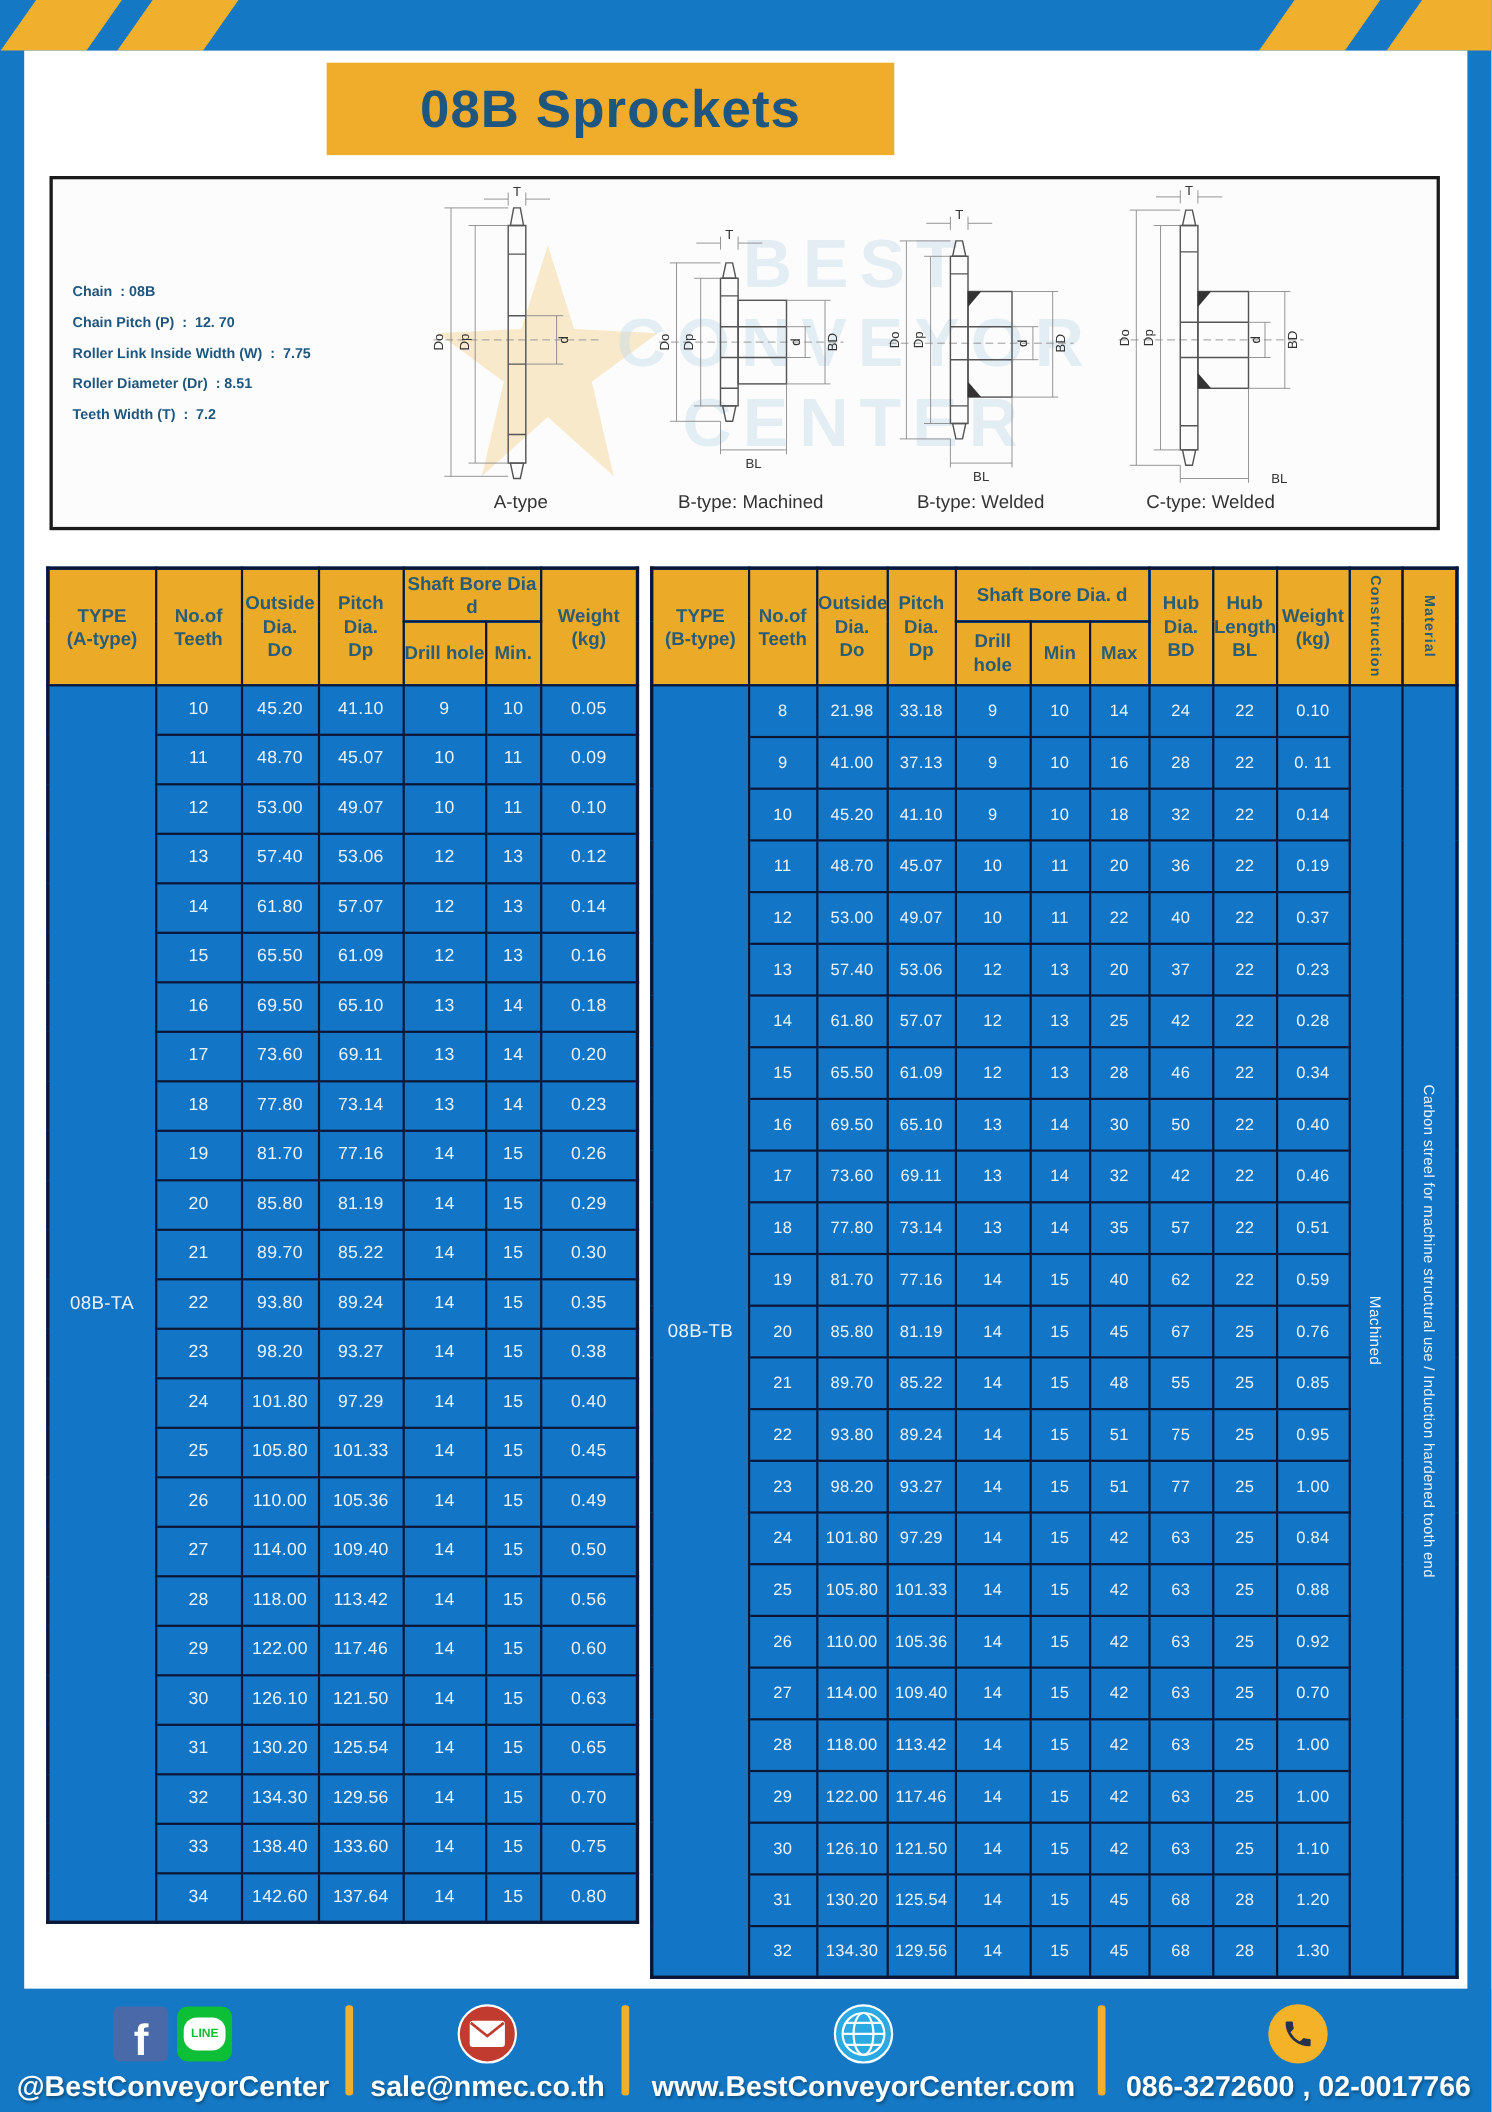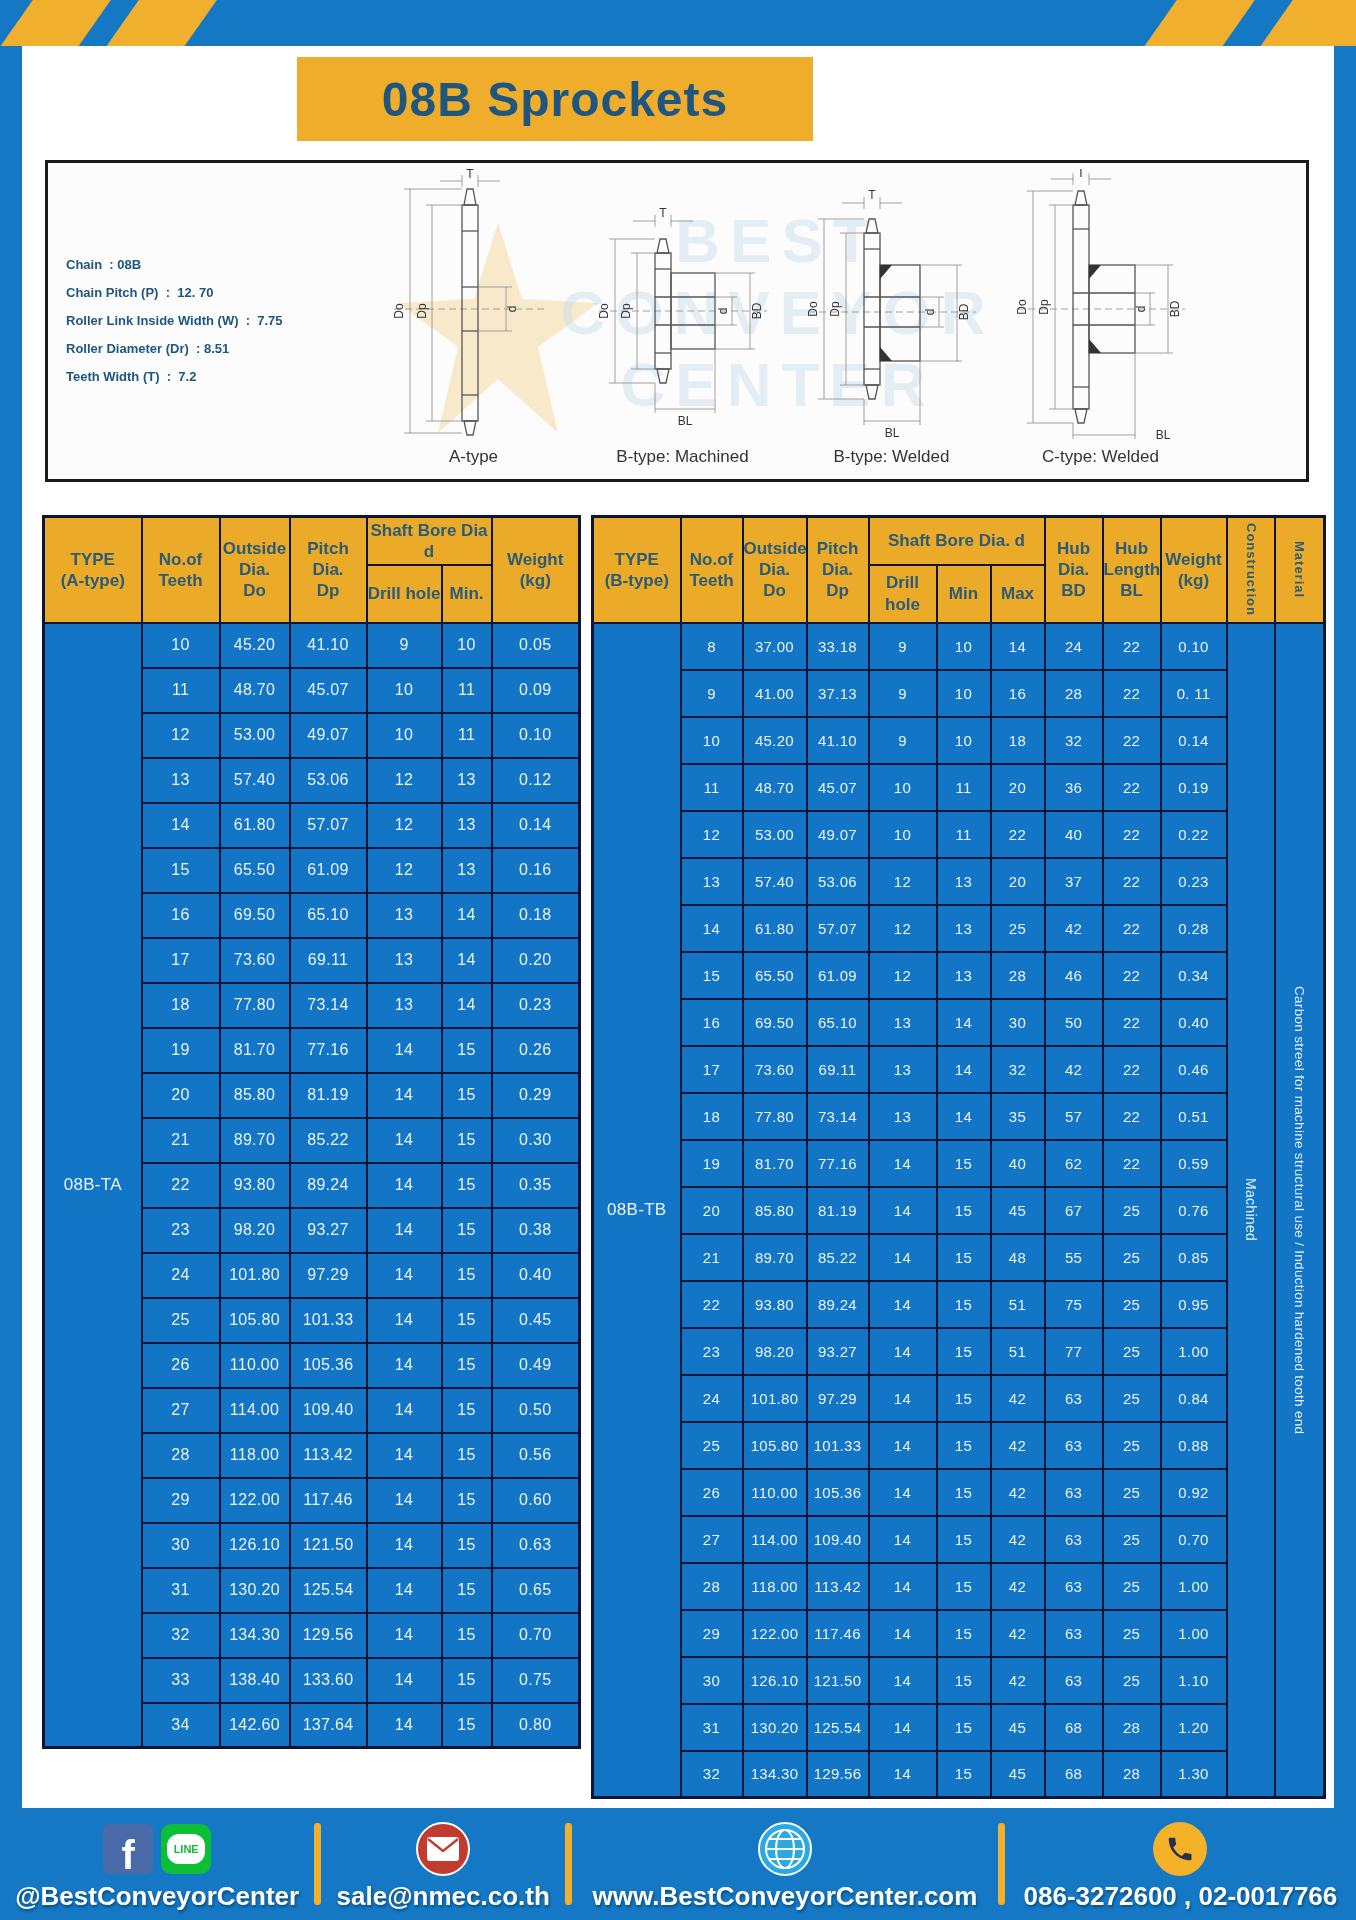--- a/index.html
+++ b/index.html
@@ -549,21 +549,21 @@
             <tr>
               <th>Drill hole</th>
               <th>Min</th>
               <th>Max</th>
             </tr>
           </thead>
           <tbody>
             <tr>
               <td rowspan="25" class="type-cell">08B-TB</td>
               <td>8</td>
-              <td>37.00</td>
+              <td>21.98</td>
               <td>33.18</td>
               <td>9</td>
               <td>10</td>
               <td>14</td>
               <td>24</td>
               <td>22</td>
               <td>0.10</td>
               <td rowspan="25" class="vert">Machined</td>
               <td rowspan="25" class="vert material-cell">Carbon streel for machine structural use / Induction hardened tooth end</td>
             </tr>
@@ -602,21 +602,21 @@
             </tr>
             <tr>
               <td>12</td>
               <td>53.00</td>
               <td>49.07</td>
               <td>10</td>
               <td>11</td>
               <td>22</td>
               <td>40</td>
               <td>22</td>
-              <td>0.22</td>
+              <td>0.37</td>
             </tr>
             <tr>
               <td>13</td>
               <td>57.40</td>
               <td>53.06</td>
               <td>12</td>
               <td>13</td>
               <td>20</td>
               <td>37</td>
               <td>22</td>

